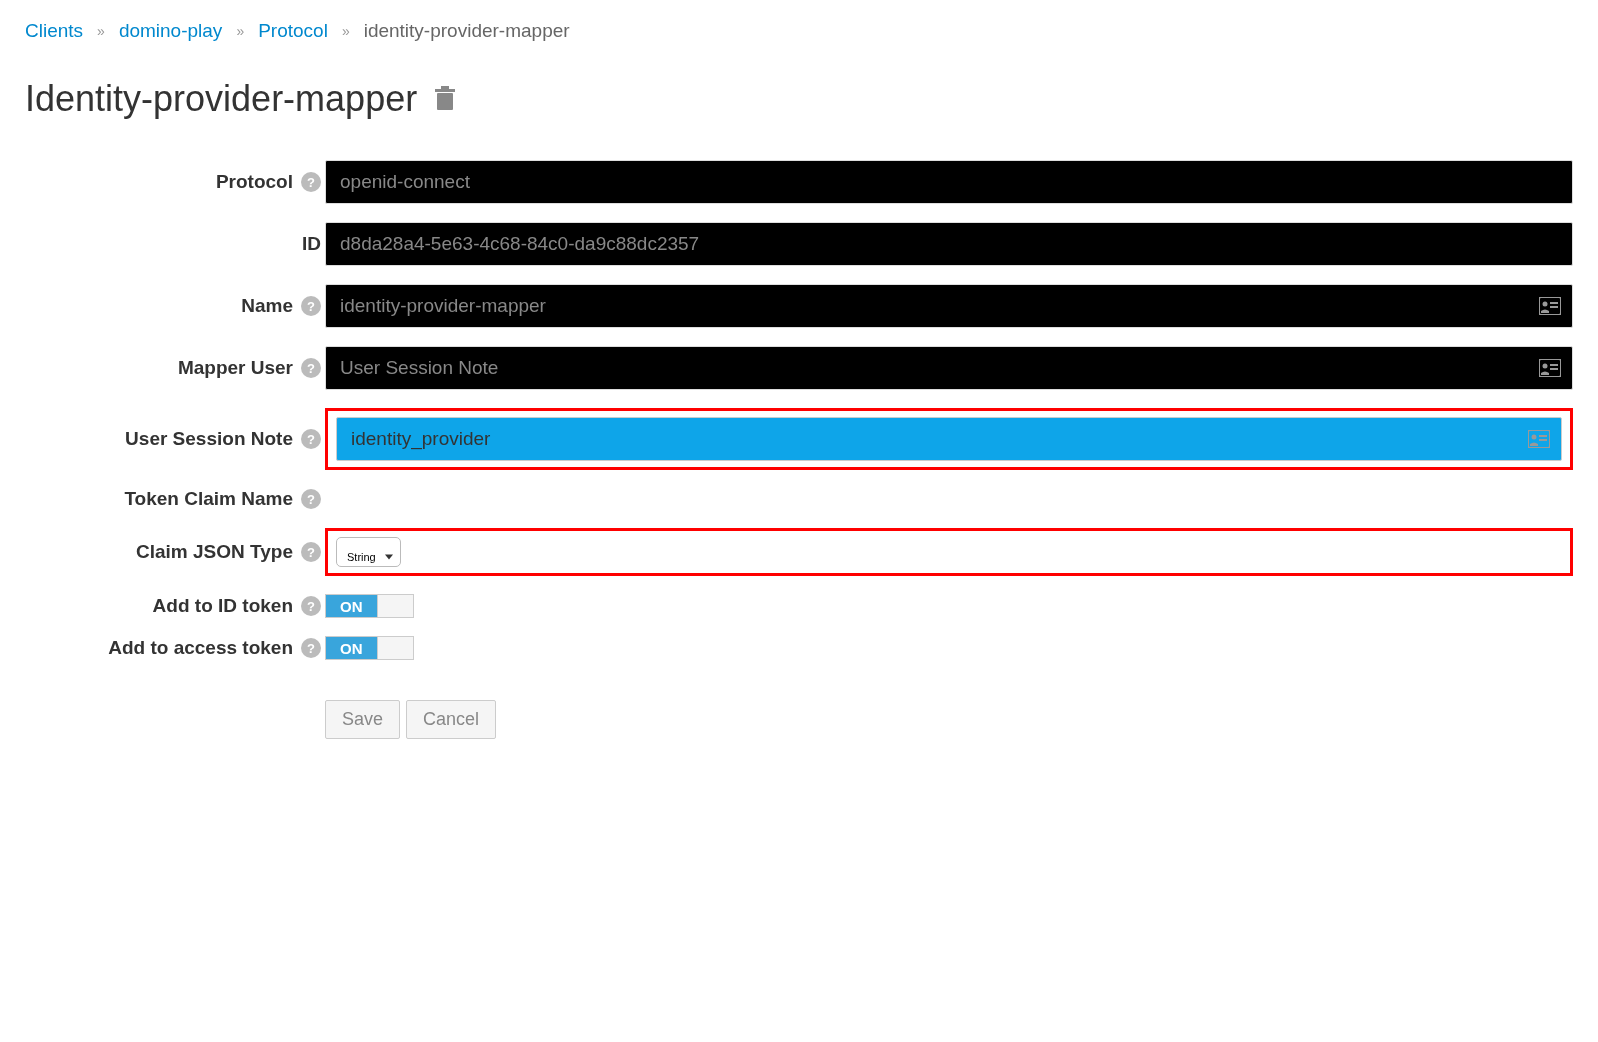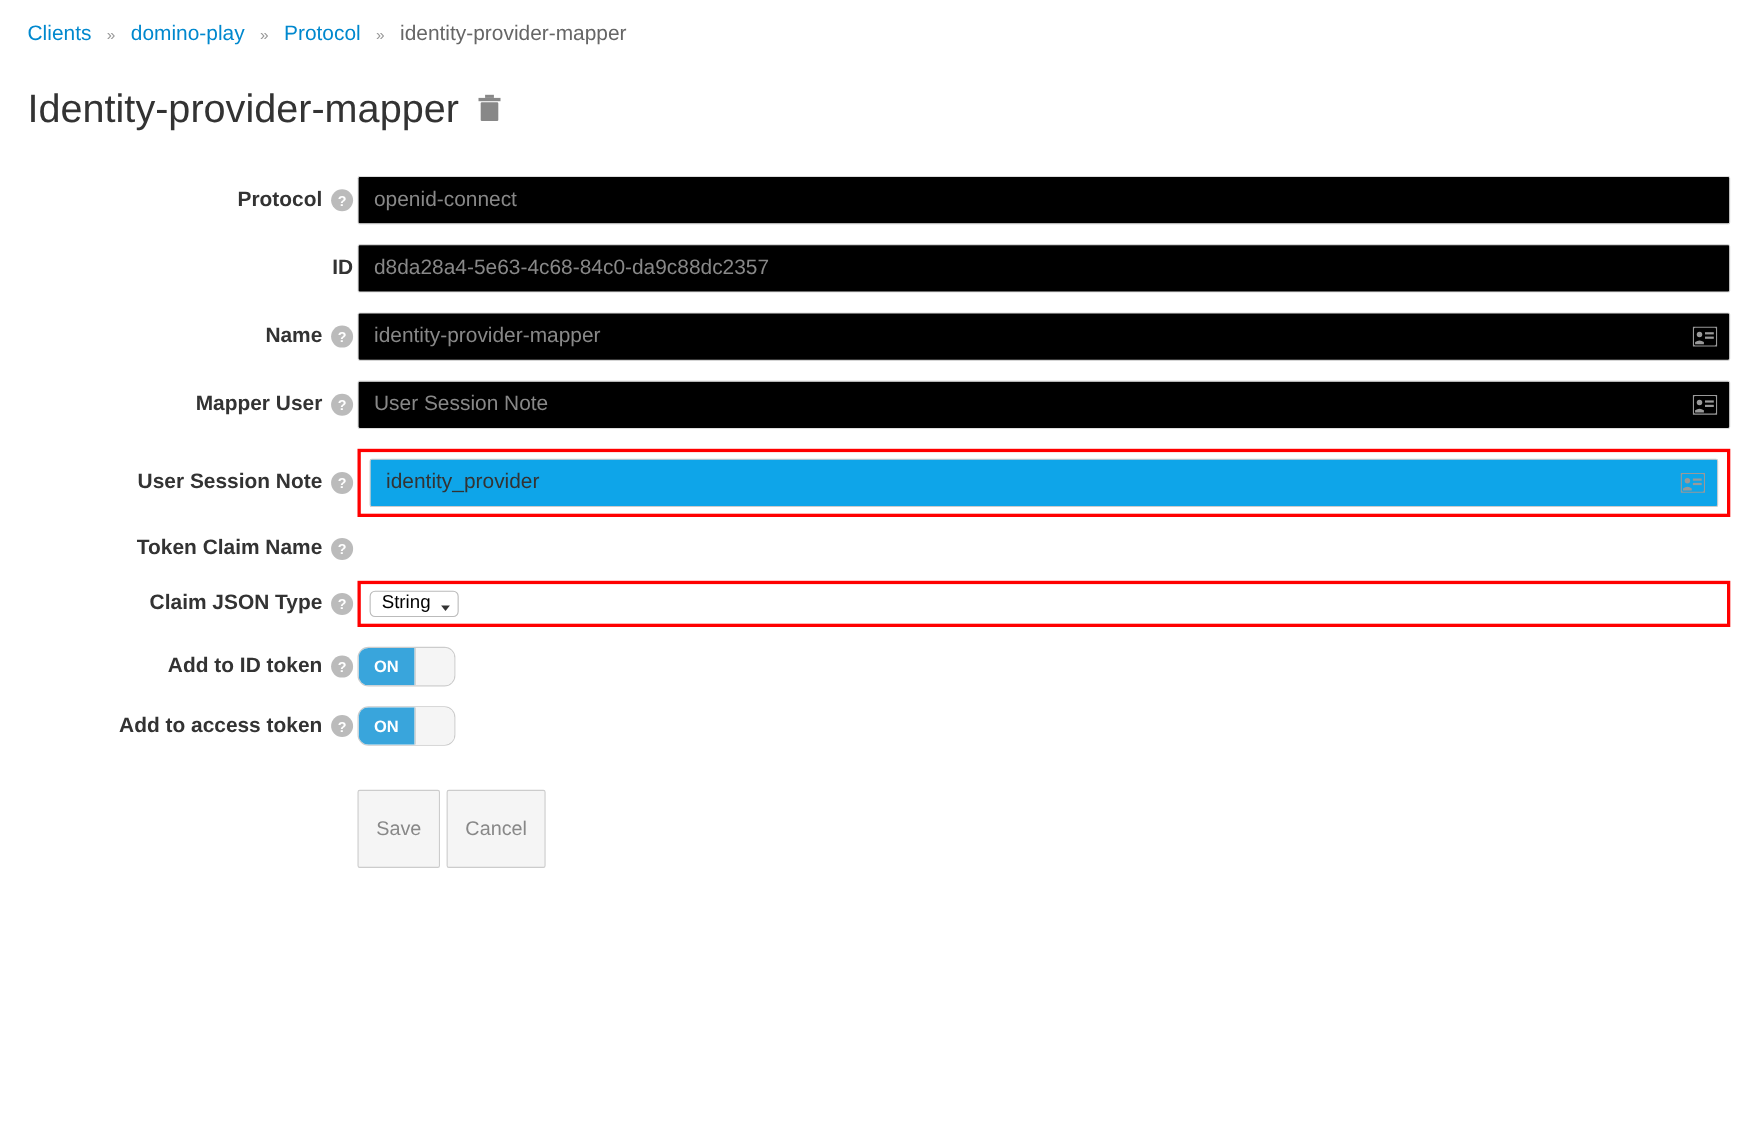--- a/index.html
+++ b/index.html
@@ -105,22 +105,22 @@
     }
     .highlight-box {
       border: 3px solid #ff0000;
       padding: 6px 8px;
       flex: 1;
     }
     .highlight-box .form-control {
       width: 100%;
     }
     .select-control {
-      font-size: 17px;
-      padding: 0 24px 3px 10px;
+      font-size: 11px;
+      padding: 13px 24px 3px 10px;
       border: 1px solid #bbb;
       border-radius: 5px;
       background: #fff;
       appearance: none;
       -webkit-appearance: none;
       position: relative;
     }
     .select-wrap {
       position: relative;
       display: inline-block;
@@ -150,24 +150,24 @@
       border-right: 4px solid transparent;
       border-bottom: 5px solid #333;
       pointer-events: none;
     }
     .select-wrap::after {
       top: 65%;
     }
     .toggle {
       display: inline-flex;
       border: 1px solid #ccc;
-      border-radius: 10px;
+      border-radius: 0;
       overflow: hidden;
       cursor: pointer;
-      height: 36px;
+      height: 24px;
     }
     .toggle-on {
       background: #39a5dc;
       color: #fff;
       font-weight: bold;
       font-size: 15px;
       padding: 0 14px;
       display: flex;
       align-items: center;
     }
@@ -176,21 +176,21 @@
       background: #f5f5f5;
       border-left: 1px solid #ccc;
     }
     .button-row {
       margin-left: 300px;
       margin-top: 40px;
       display: flex;
       gap: 6px;
     }
     .btn {
-      padding: 24px 16px;
+      padding: 8px 16px;
       font-size: 18px;
       border: 1px solid #ccc;
       background: #f5f5f5;
       color: #888;
       cursor: pointer;
       border-radius: 2px;
     }
   </style>
 </head>
 <body>

